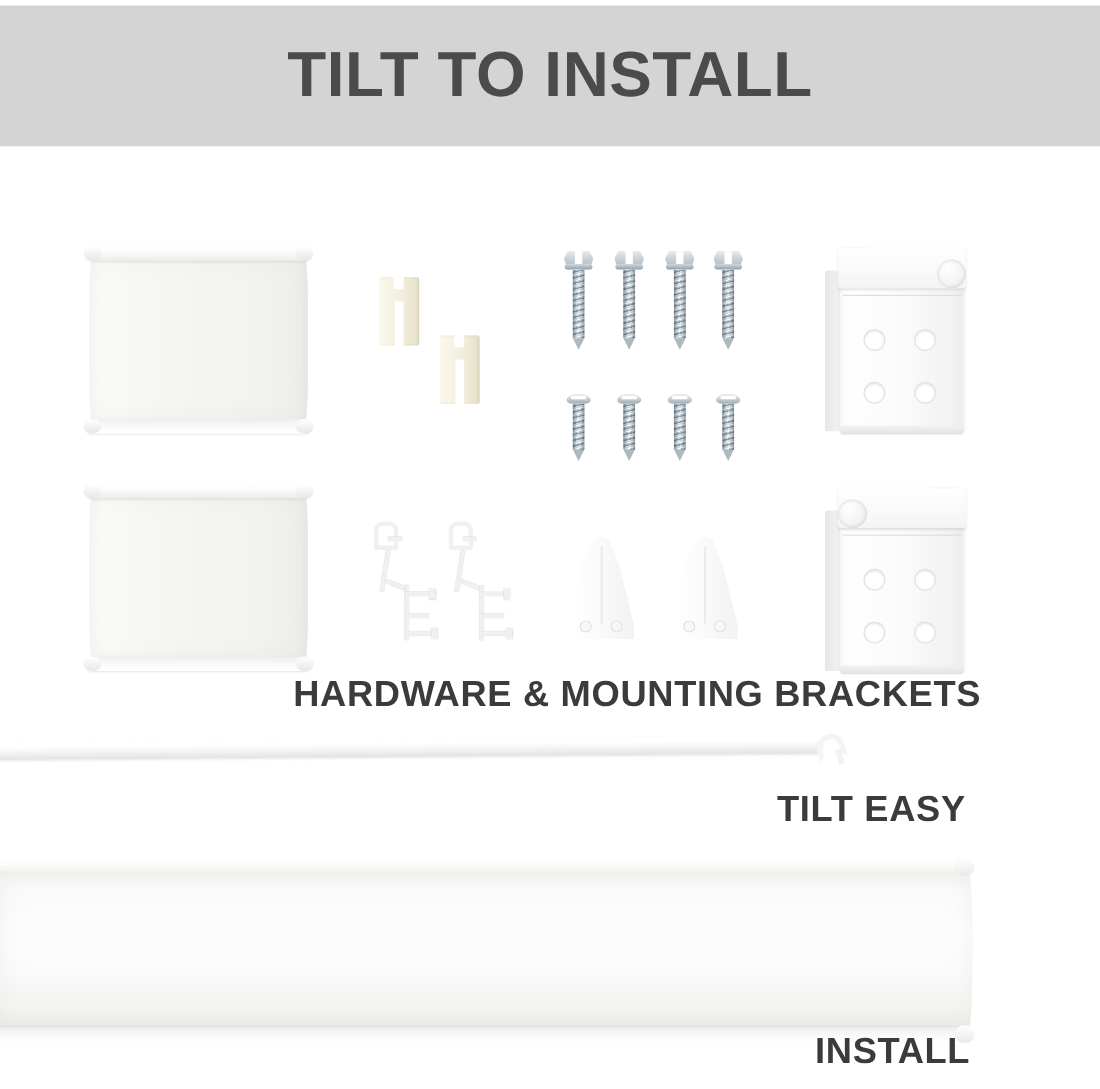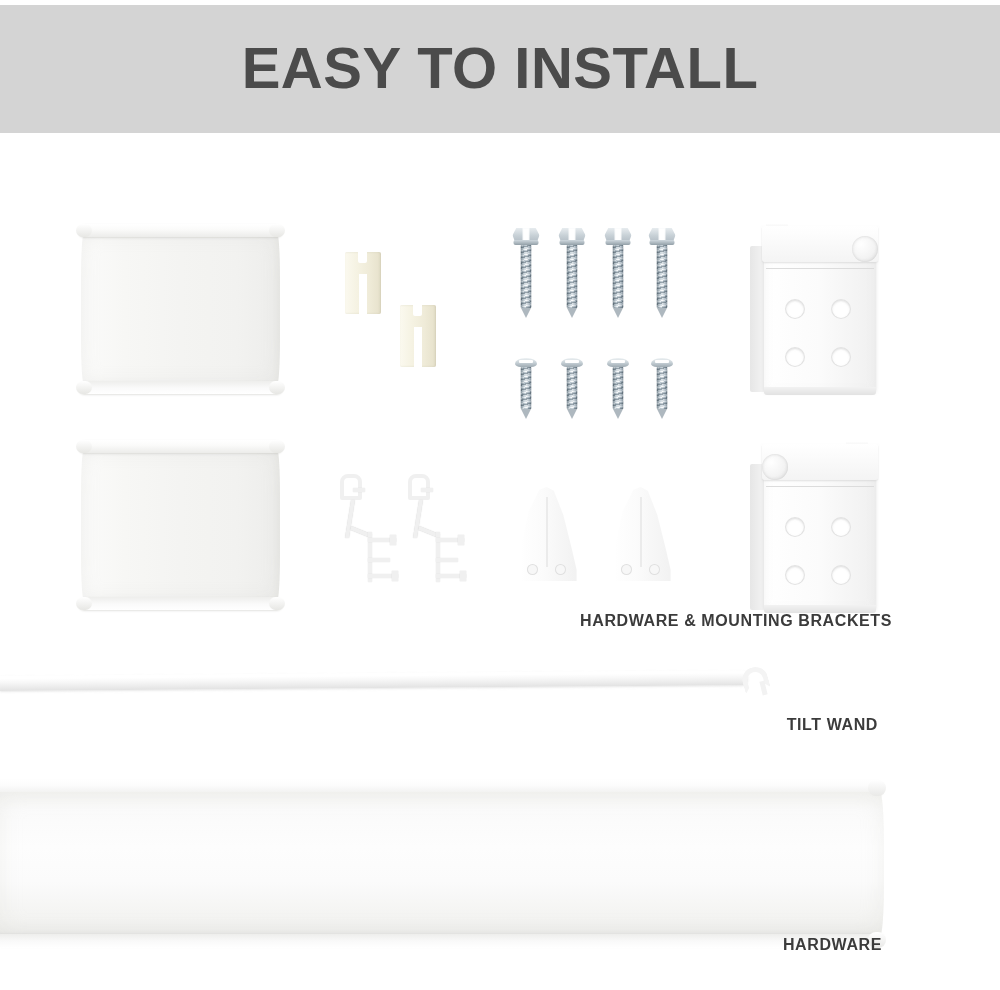--- a/index.html
+++ b/index.html
@@ -41,21 +41,21 @@
     font-weight:normal;
     color:#5a5a5a;
     letter-spacing:3.2px;
     margin:10px 0 0 0;
     white-space:nowrap;
   }
 
   
   .part-label{
     position:absolute;
-    font-size:16px;
+    font-size:33px;
     font-weight:bold;
     color:#3b3b3b;
     letter-spacing:0.6px;
     white-space:nowrap;
     text-align:right;
   }
   #label-hardware{ right:108px; top:612px; }
   #label-tiltwand{ right:122px; top:716px; }
   #label-valance{  right:118px; top:936px; }
 
@@ -393,21 +393,21 @@
   }
   .valance .endnub.t{ top:0; }
   .valance .endnub.b{ bottom:0; }
 </style>
 </head>
 <body>
 
 <div class="page">
 
   <div class="header-band">
-    <div class="header-title">EASY TO INSTALL</div>
+    <div class="header-title">TILT TO INSTALL</div>
   </div>
 
   <div class="endcap" id="endcap-1">
     <div class="body"></div>
     <div class="lip top">
       <div class="nub l"></div>
       <div class="nub r"></div>
     </div>
     <div class="lip bottom">
       <div class="nub l"></div>
@@ -574,25 +574,25 @@
 
   <div class="tiltwand">
     <div class="rod"></div>
     <div class="hook">
       <div class="arc"></div>
       <div class="tip"></div>
     </div>
   </div>
   <div class="tiltwand"></div>
 
-  <div class="part-label" id="label-tiltwand">TILT WAND</div>
+  <div class="part-label" id="label-tiltwand">TILT EASY</div>
 
   <div class="valance">
     <div class="toplip"></div>
     <div class="face"></div>
     <div class="botlip"></div>
     <div class="endnub t"></div>
     <div class="endnub b"></div>
   </div>
 
-  <div class="part-label" id="label-valance">HARDWARE</div>
+  <div class="part-label" id="label-valance">INSTALL</div>
 
 </div>
 
 </body></html>

